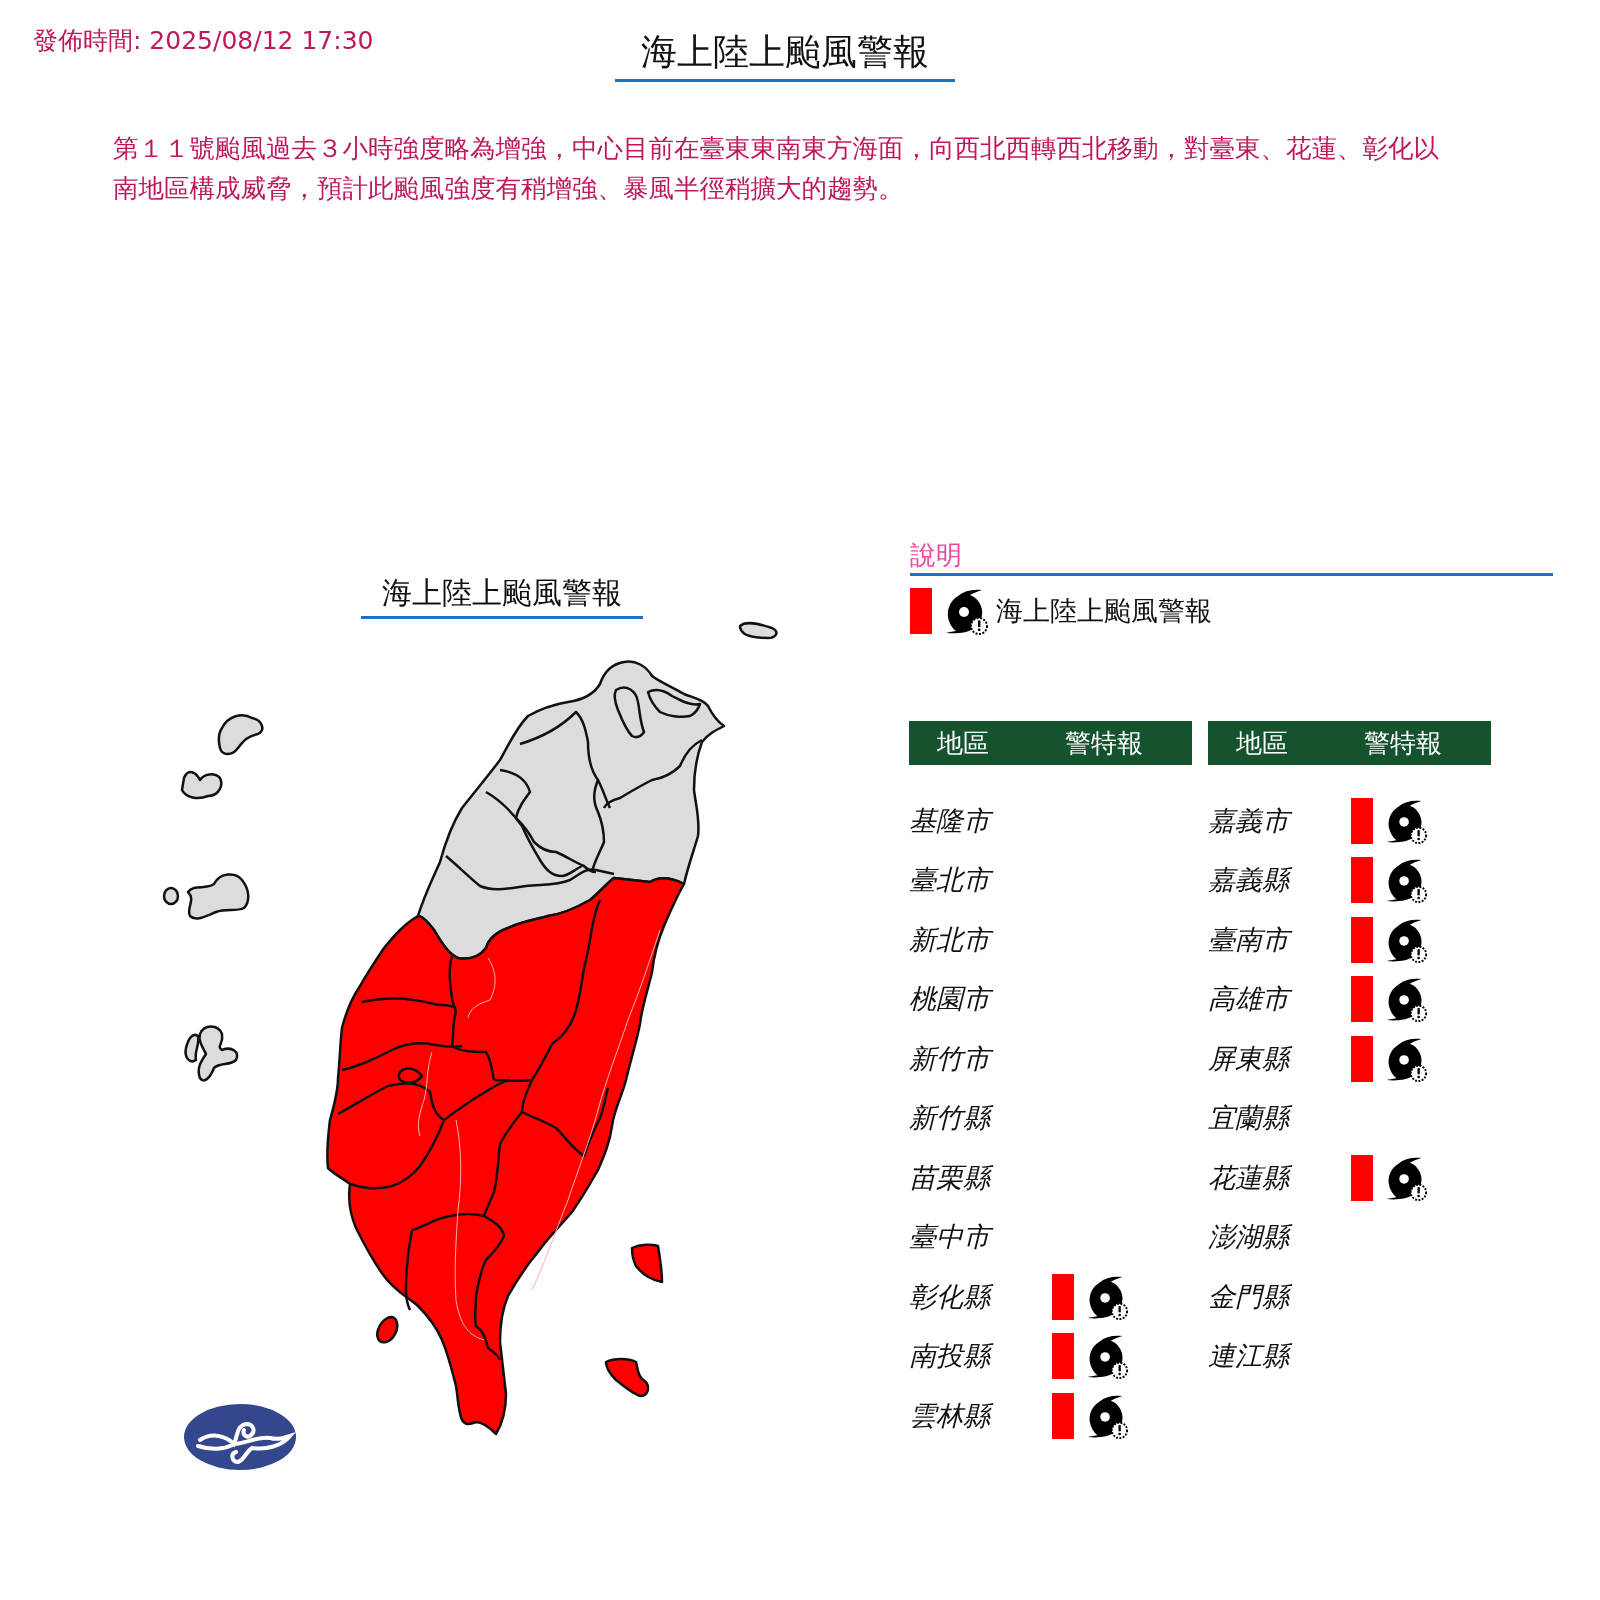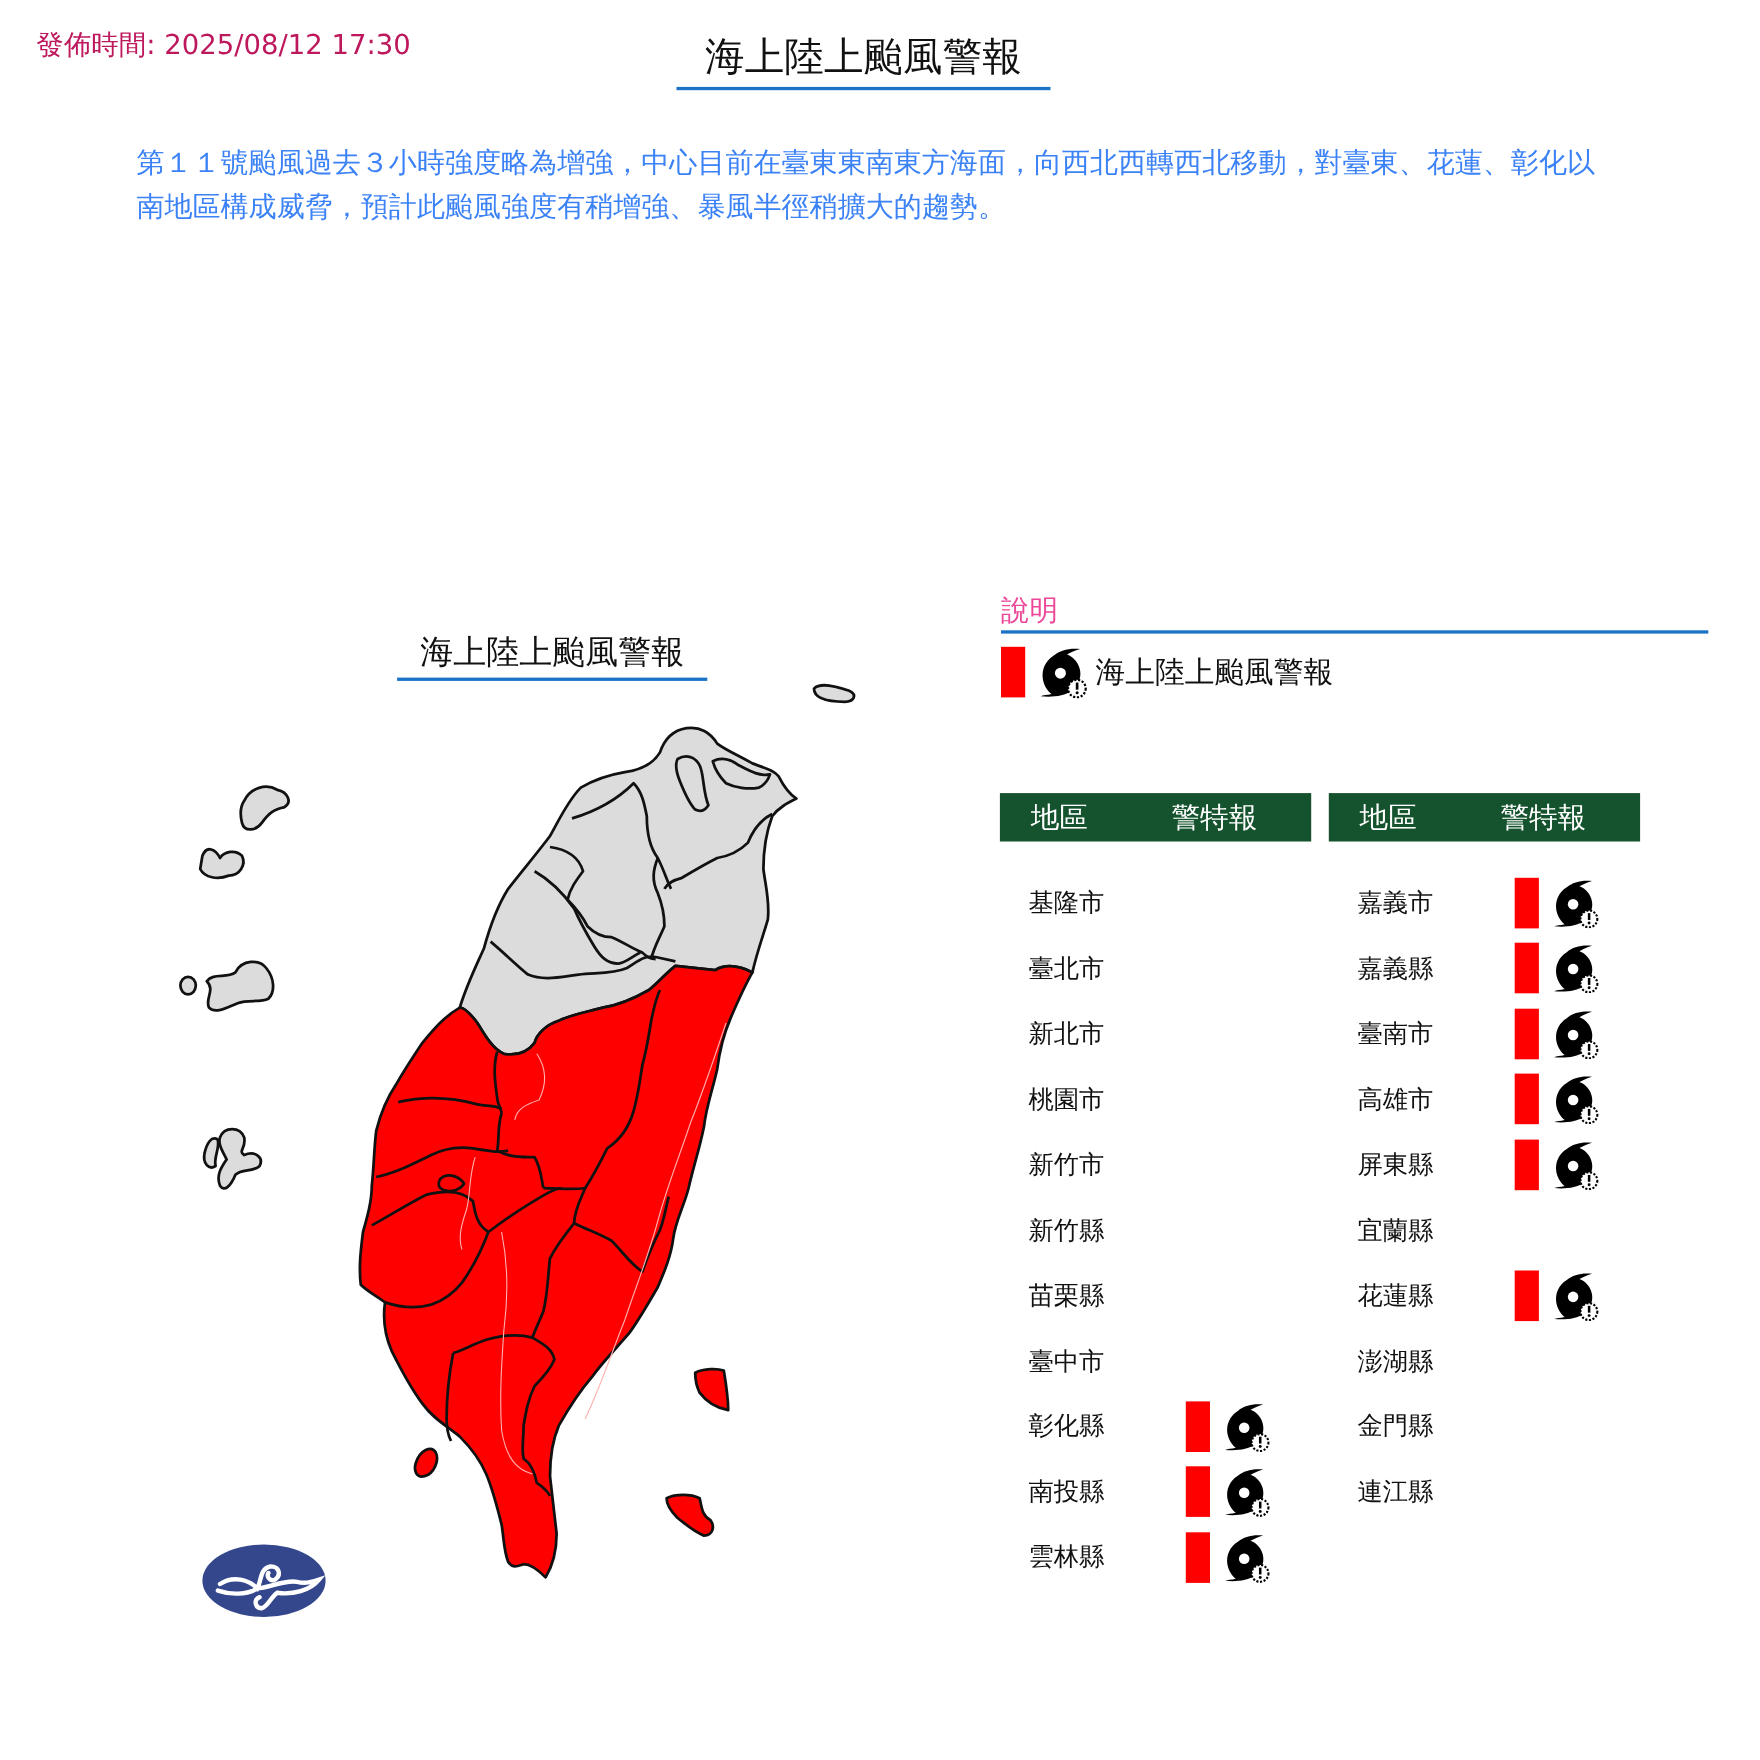--- a/index.html
+++ b/index.html
@@ -1,21 +1,21 @@
 <!DOCTYPE html>
 <html><head>
 <meta charset="utf-8">
 <style>
   html, body { margin:0; padding:0; background:#ffffff; }
   body { width:1600px; height:1600px; position:relative; overflow:hidden;
          font-family:"DejaVu Sans","Liberation Sans",sans-serif; color:#111; }
   .issue-time { position:absolute; left:33px; top:24px; font-size:25px; color:#be185d; }
   .main-title { position:absolute; left:615px; top:28px; width:340px; text-align:center;
                 font-size:36px; color:#111; padding-bottom:2px; border-bottom:3px solid #1a73c7; }
-  .description { position:absolute; left:124px; top:128px; width:1330px; font-size:25.5px; line-height:40px; color:#3b82f6; }
+  .description { position:absolute; left:113px; top:128px; width:1330px; font-size:25.5px; line-height:40px; color:#be185d; }
 
   .map-title { position:absolute; left:361px; top:573px; width:282px; text-align:center;
                font-size:30px; color:#111; border-bottom:3px solid #1a73c7; padding-bottom:2px; }
   .map-svg { position:absolute; left:0; top:600px; }
 
   .legend-heading { position:absolute; left:910px; top:538px; font-size:26px; color:#ec4899; }
   .legend-rule { position:absolute; left:910px; top:573px; width:643px; height:3px; background:#1a73c7; }
   .legend-item { position:absolute; left:910px; top:588px; height:46px; display:flex; align-items:center; }
   .bar { display:inline-block; width:22px; height:46px; background:#ff0000; }
   .ty-icon { display:inline-block; width:48px; height:48px; margin-left:10px; }
@@ -23,21 +23,21 @@
 
   .table { position:absolute; top:721px; width:283px; }
   .table.left { left:909px; }
   .table.right { left:1208px; }
   .thead { height:44px; background:#14532d; color:#fff; display:flex; align-items:center; font-size:26px; }
   .thead .c1 { margin-left:28px; width:128px; }
   .thead .c2 { }
   .row { height:59.5px; display:flex; align-items:center; position:relative; }
   .row:first-of-type { }
   .rows { margin-top:26px; }
-  .row .name { margin-left:26px; font-size:23px; width:143px; color:#111; }
+  .row .name { margin-left:0; font-size:27px; width:143px; color:#111;font-style:italic; }
   .row .warn { display:flex; align-items:center; }
   .row .warn .bar { width:22px; height:46px; }
   .row .warn .ty-icon { margin-left:10px; width:46px; height:46px; }
 </style>
 </head>
 <body>
 
 <svg width="0" height="0" style="position:absolute">
   <defs>
     <symbol id="typhoon" viewBox="0 0 48 48">

